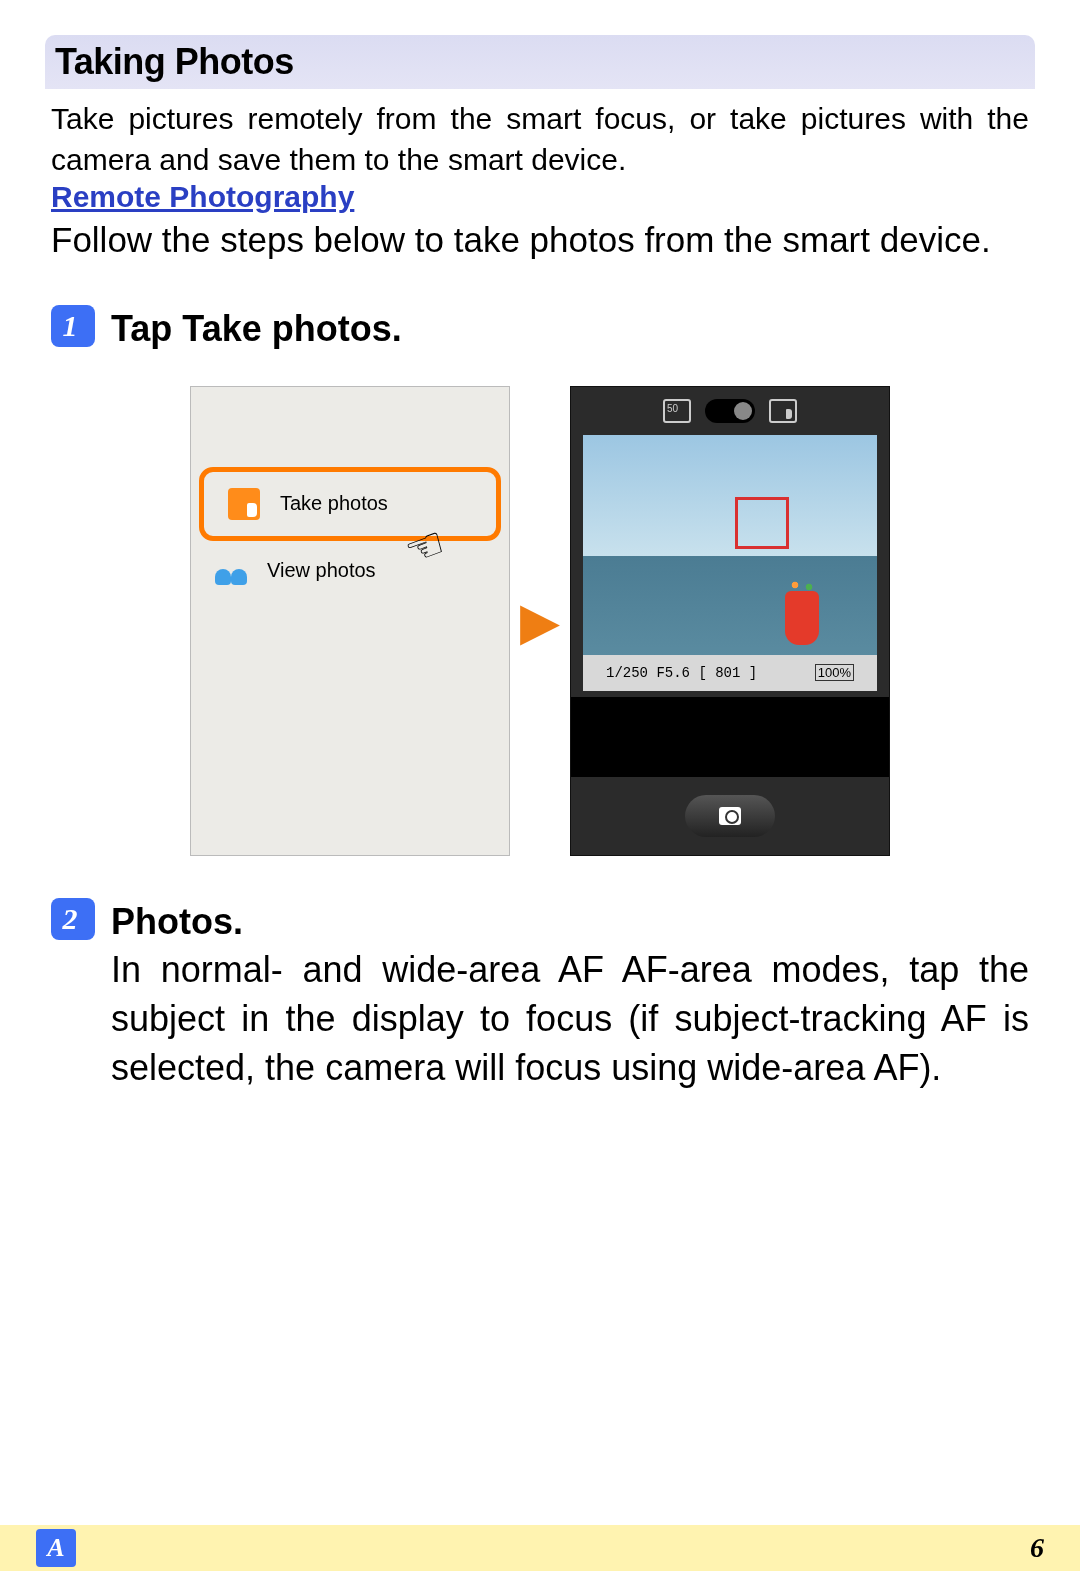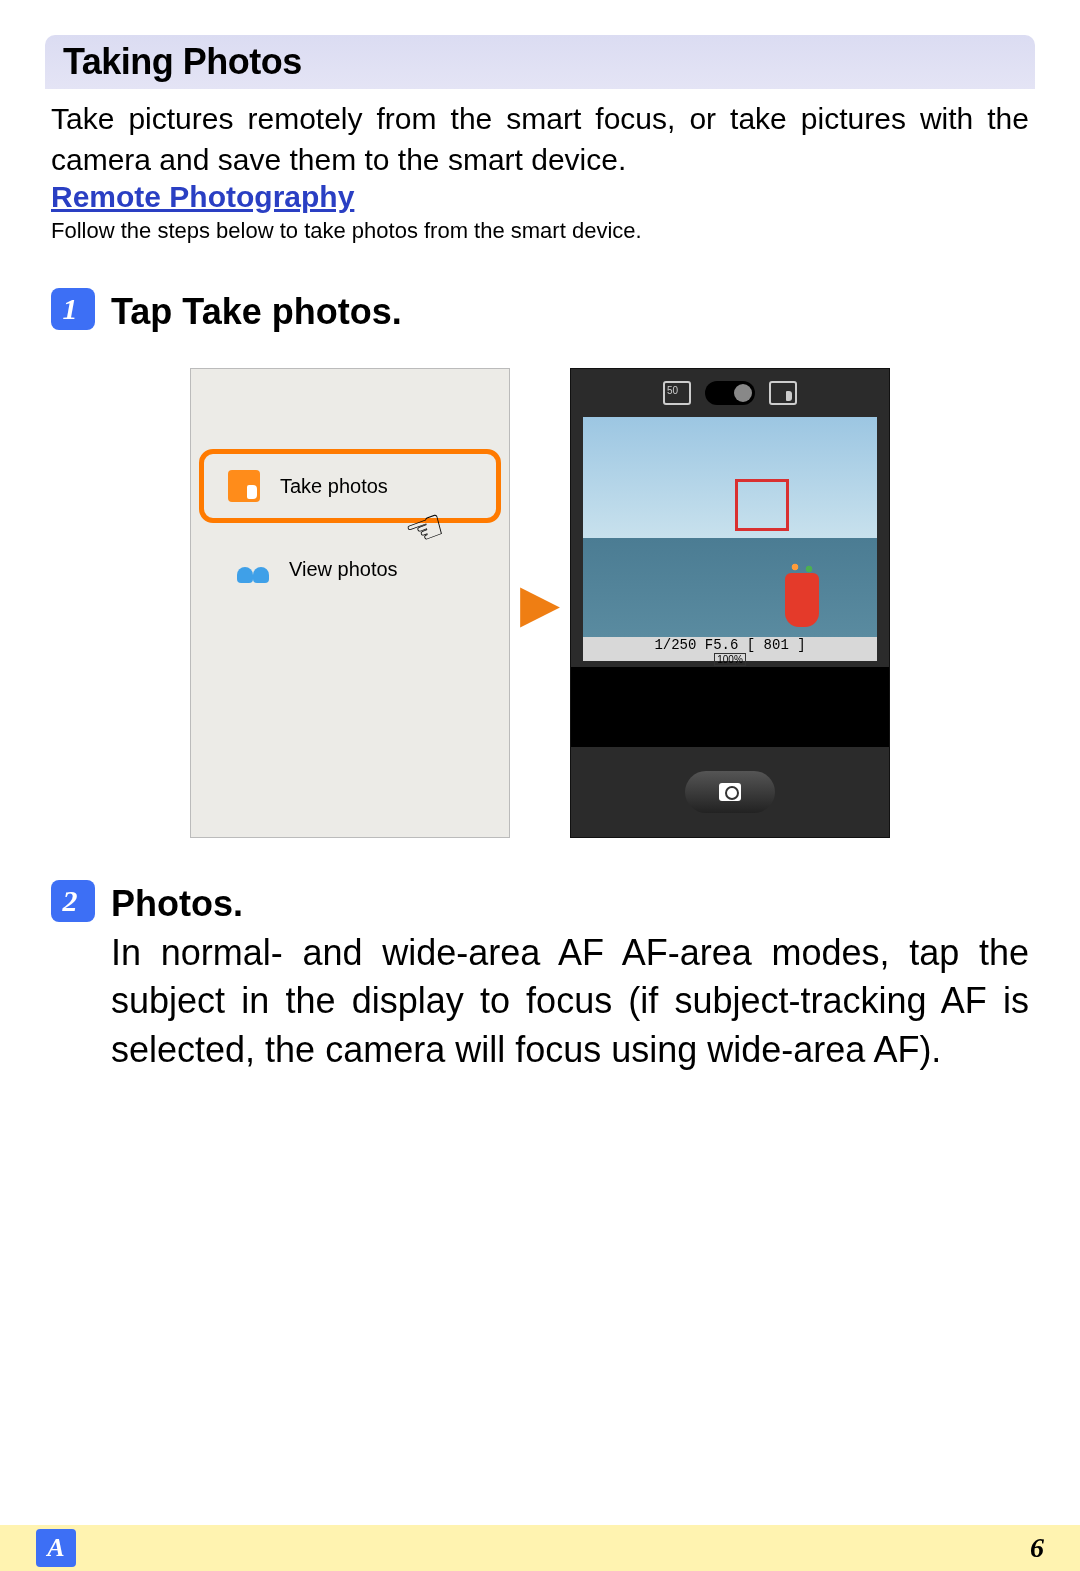--- a/index.html
+++ b/index.html
@@ -10,41 +10,41 @@
     background: #fff;
     color: #000;
     position: relative;
   }
   .page {
     padding: 35px 45px 0 45px;
   }
   .section-heading {
     background: linear-gradient(to bottom, #dbdcf2, #e4e4f5);
     border-radius: 10px 10px 0 0;
-    padding: 6px 18px;
+    padding: 6px 10px;
     font-size: 36px;
     font-weight: 700;
     letter-spacing: -0.5px;
   }
   .intro {
     font-size: 30px;
     line-height: 1.35;
     padding: 10px 6px 0 6px;
     text-align: justify;
   }
   .sub-heading {
     color: #2a3fc3;
     font-weight: 700;
     font-size: 30px;
     text-decoration: underline;
     text-decoration-color: #2a3fc3;
     padding: 0 6px;
   }
   .sub-intro {
-    font-size: 22px;
+    font-size: 35px;
     padding: 2px 6px 0 6px;
     line-height: 1.35;
   }
   .step {
     display: flex;
     align-items: flex-start;
     gap: 16px;
     margin-top: 42px;
     padding: 0 6px;
   }
@@ -93,23 +93,22 @@
     height: 470px;
     background: #ecebe7;
     border: 1px solid #bbb;
     position: relative;
     padding-top: 80px;
   }
   .opt-row {
     display: flex;
     align-items: center;
     gap: 18px;
-    padding: 12px 0 12px 44px;
+    padding: 12px 0 12px 22px;
     font-size: 20px;
-    margin-top: 16px;
   }
   .opt-highlight {
     border: 5px solid #ff7a00;
     border-radius: 14px;
     margin: 0 8px;
     padding: 14px 0 14px 22px;
     position: relative;
   }
   .opt-icon {
     width: 36px;
@@ -192,34 +191,33 @@
     border-radius: 6px 6px 14px 14px;
   }
   .pr-drink::before {
     content:""; position:absolute; top:-12px; left:4px;
     width:26px; height:16px; background: radial-gradient(circle, #ff9c3a 40%, transparent 42%),
                                            radial-gradient(circle, #4caf50 40%, transparent 42%);
     background-size: 12px 12px; background-position: 0 0, 14px 2px; background-repeat:no-repeat;
   }
   .pr-info {
     margin: 0 12px;
-    height: 24px;
+    height: 36px;
     background: #d8d8d8;
     display: flex;
     align-items: center;
     justify-content: space-between;
     padding: 0 23px;
     font-size: 14px;
     font-family: "Courier New", monospace;
-    flex-direction: column;
   }
   .pr-battery {
     border: 1px solid #333;
     padding: 0 2px;
-    font-size: 10px;
+    font-size: 13px;
     font-family: Arial, sans-serif;
   }
   .pr-thumbs {
     height: 80px;
     background: #000;
     margin-top: 6px;
   }
   .pr-shutter-bar {
     flex: 1;
     display: flex;

